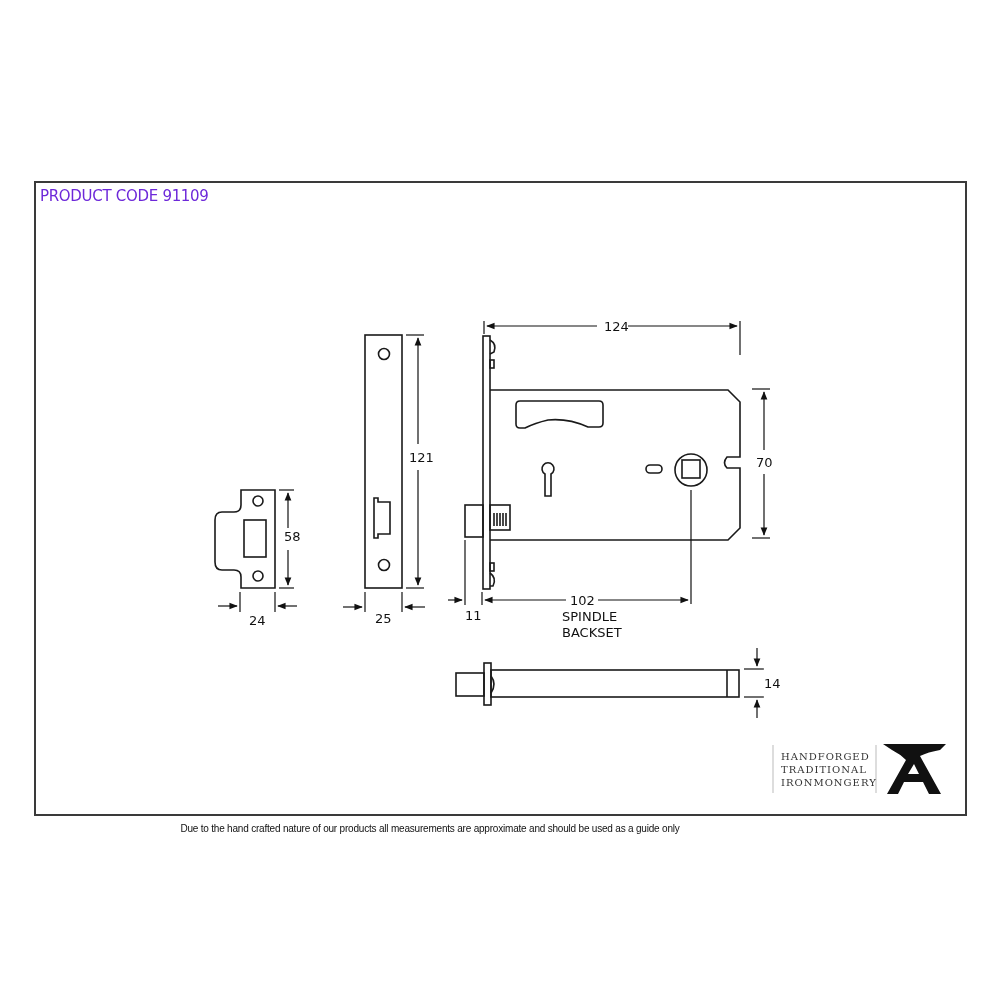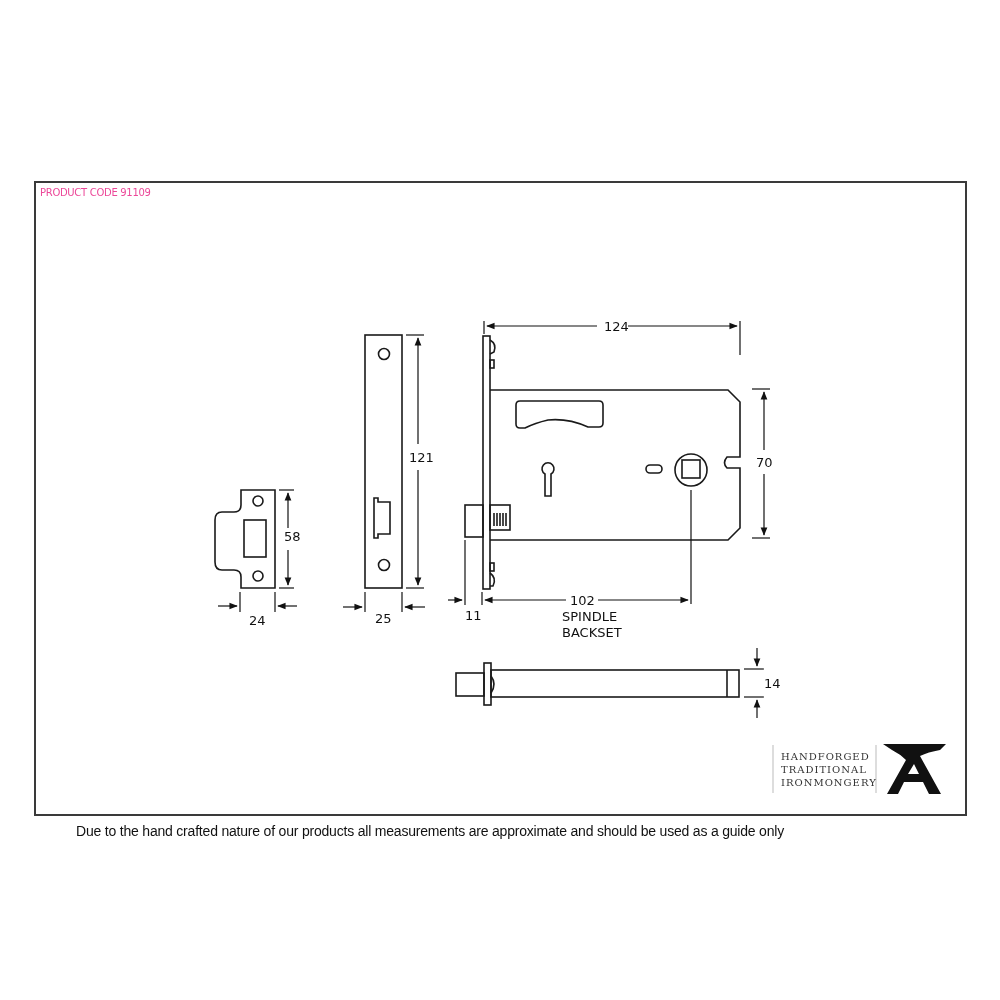--- a/index.html
+++ b/index.html
@@ -1,19 +1,19 @@
 <!DOCTYPE html>
 <html><head>
 <meta charset="utf-8">
 <style>
   html, body { margin: 0; padding: 0; background: #ffffff; }
   body { width: 1000px; height: 1000px; position: relative; overflow: hidden; font-family: "Liberation Sans", "DejaVu Sans", sans-serif; color: #1a1a1a; }
   .frame { position: absolute; left: 34px; top: 181px; width: 929px; height: 631px; border: 2px solid #3a3a3a; box-sizing: content-box; }
-  .product-code { position: absolute; left: 40px; top: 187px; font-size: 10px; font-family: "DejaVu Sans", sans-serif; color: #ec4899; letter-spacing: -0.3px; }
-  .disclaimer { position: absolute; left: 0; width: 860px; top: 823px; text-align: center; font-size: 14px; font-family: "Liberation Sans", sans-serif; color: #111; letter-spacing: -0.2px; }
+  .product-code { position: absolute; left: 40px; top: 187px; font-size: 15px; font-family: "DejaVu Sans", sans-serif; color: #6d28d9; letter-spacing: -0.3px; }
+  .disclaimer { position: absolute; left: 0; width: 860px; top: 823px; text-align: center; font-size: 10px; font-family: "Liberation Sans", sans-serif; color: #111; letter-spacing: -0.2px; }
   svg.drawing { position: absolute; left: 0; top: 0; }
   .dim { font-family: "DejaVu Sans", sans-serif; font-size: 13px; fill: #111; }
   .brand-text { font-family: "DejaVu Serif", serif; font-size: 10px; fill: #333; letter-spacing: 1px; }
 </style>
 </head>
 <body>
 
 <div class="frame"></div>
 <div class="product-code">PRODUCT CODE 91109</div>
 

